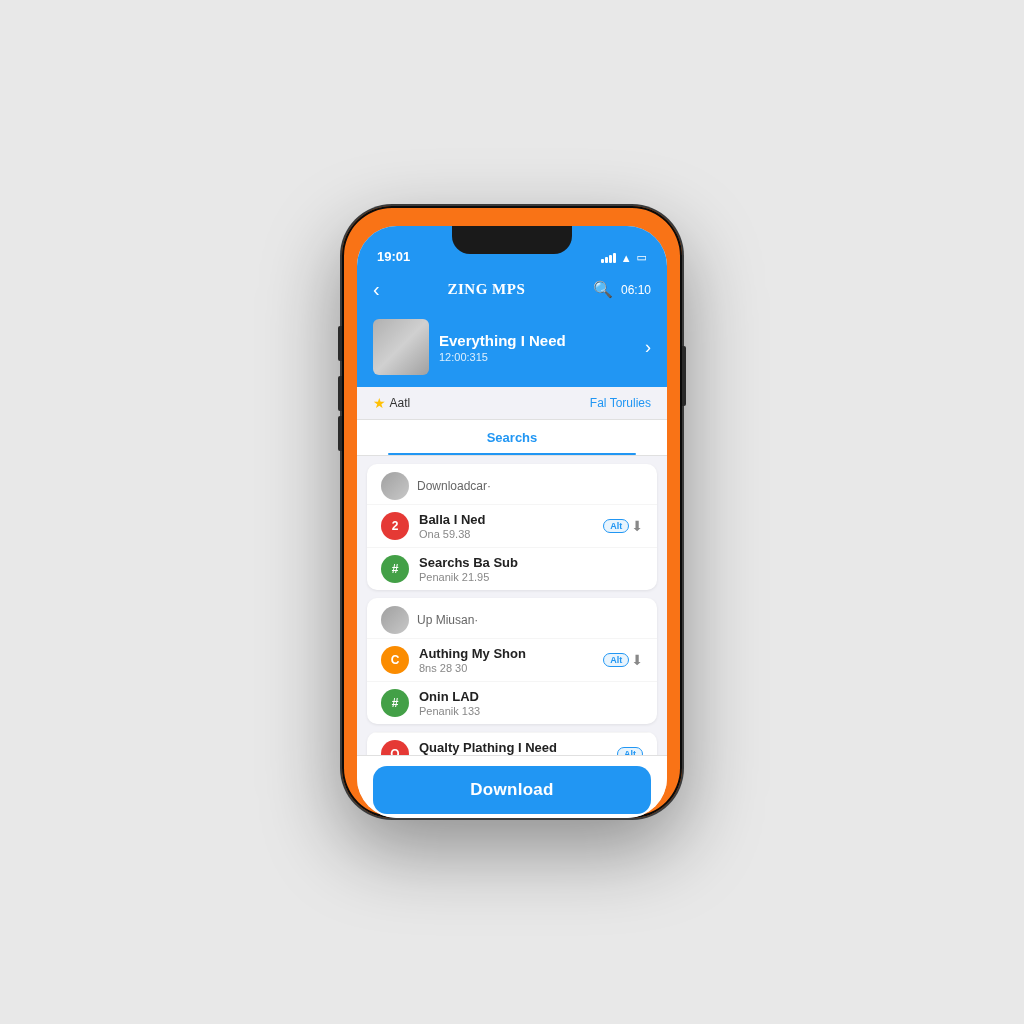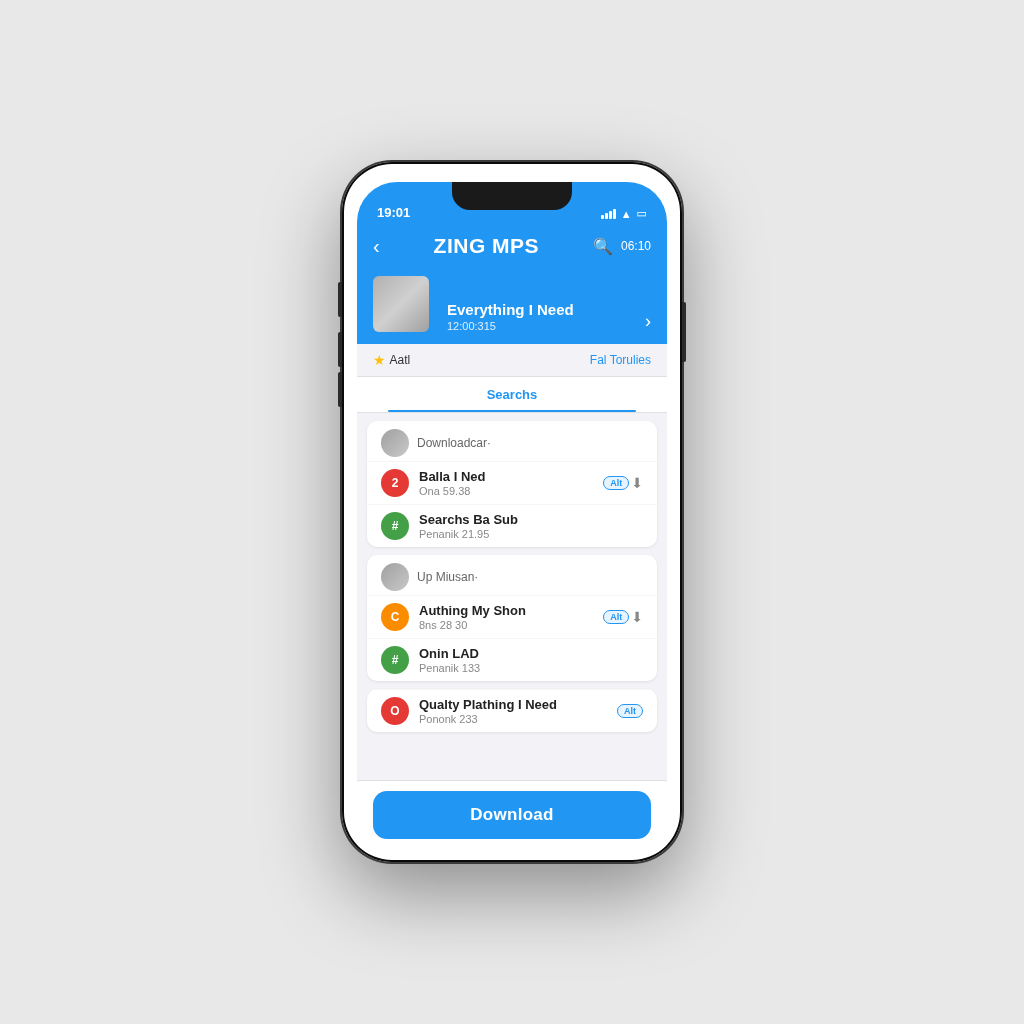--- a/index.html
+++ b/index.html
@@ -7,22 +7,22 @@
       background: #e8e8e8;
       display: flex;
       justify-content: center;
       align-items: center;
       min-height: 100vh;
       font-family: -apple-system, BlinkMacSystemFont, 'Helvetica Neue', Arial, sans-serif;
     }
 
     .phone-outer {
       width: 340px;
-      height: 700px;
-      background: #ffffff;
+      height: 612px;
+      background: #f97316;
       border-radius: 50px;
       position: relative;
       box-shadow:
         0 0 0 2px #3a3a3a,
         0 30px 80px rgba(0,0,0,0.4),
         inset 0 0 0 2px #0a0a0a;
       display: flex;
       flex-direction: column;
       align-items: center;
     }
@@ -117,23 +117,24 @@
       align-items: center;
       justify-content: space-between;
     }
     .back-btn {
       color: white;
       font-size: 20px;
       font-weight: 300;
     }
     .app-title {
       color: white;
-      font-size: 21px;
+      font-size: 15px;
       font-weight: 600;
       letter-spacing: 0.5px;
+      font-family: Liberation Serif, serif;
     }
     .header-right {
       display: flex;
       align-items: center;
       gap: 8px;
     }
     .search-icon-btn {
       color: white;
       font-size: 16px;
     }
@@ -141,22 +142,22 @@
       color: white;
       font-size: 12px;
       font-weight: 500;
     }
 
     
     .now-playing {
       background: #2196F3;
       padding: 8px 16px 12px;
       display: flex;
-      align-items: flex-end;
-      gap: 18px;
+      align-items: center;
+      gap: 10px;
     }
     .now-playing-thumb {
       width: 56px;
       height: 56px;
       background: #ccc;
       border-radius: 6px;
       overflow: hidden;
       flex-shrink: 0;
       display: flex;
       align-items: center;

